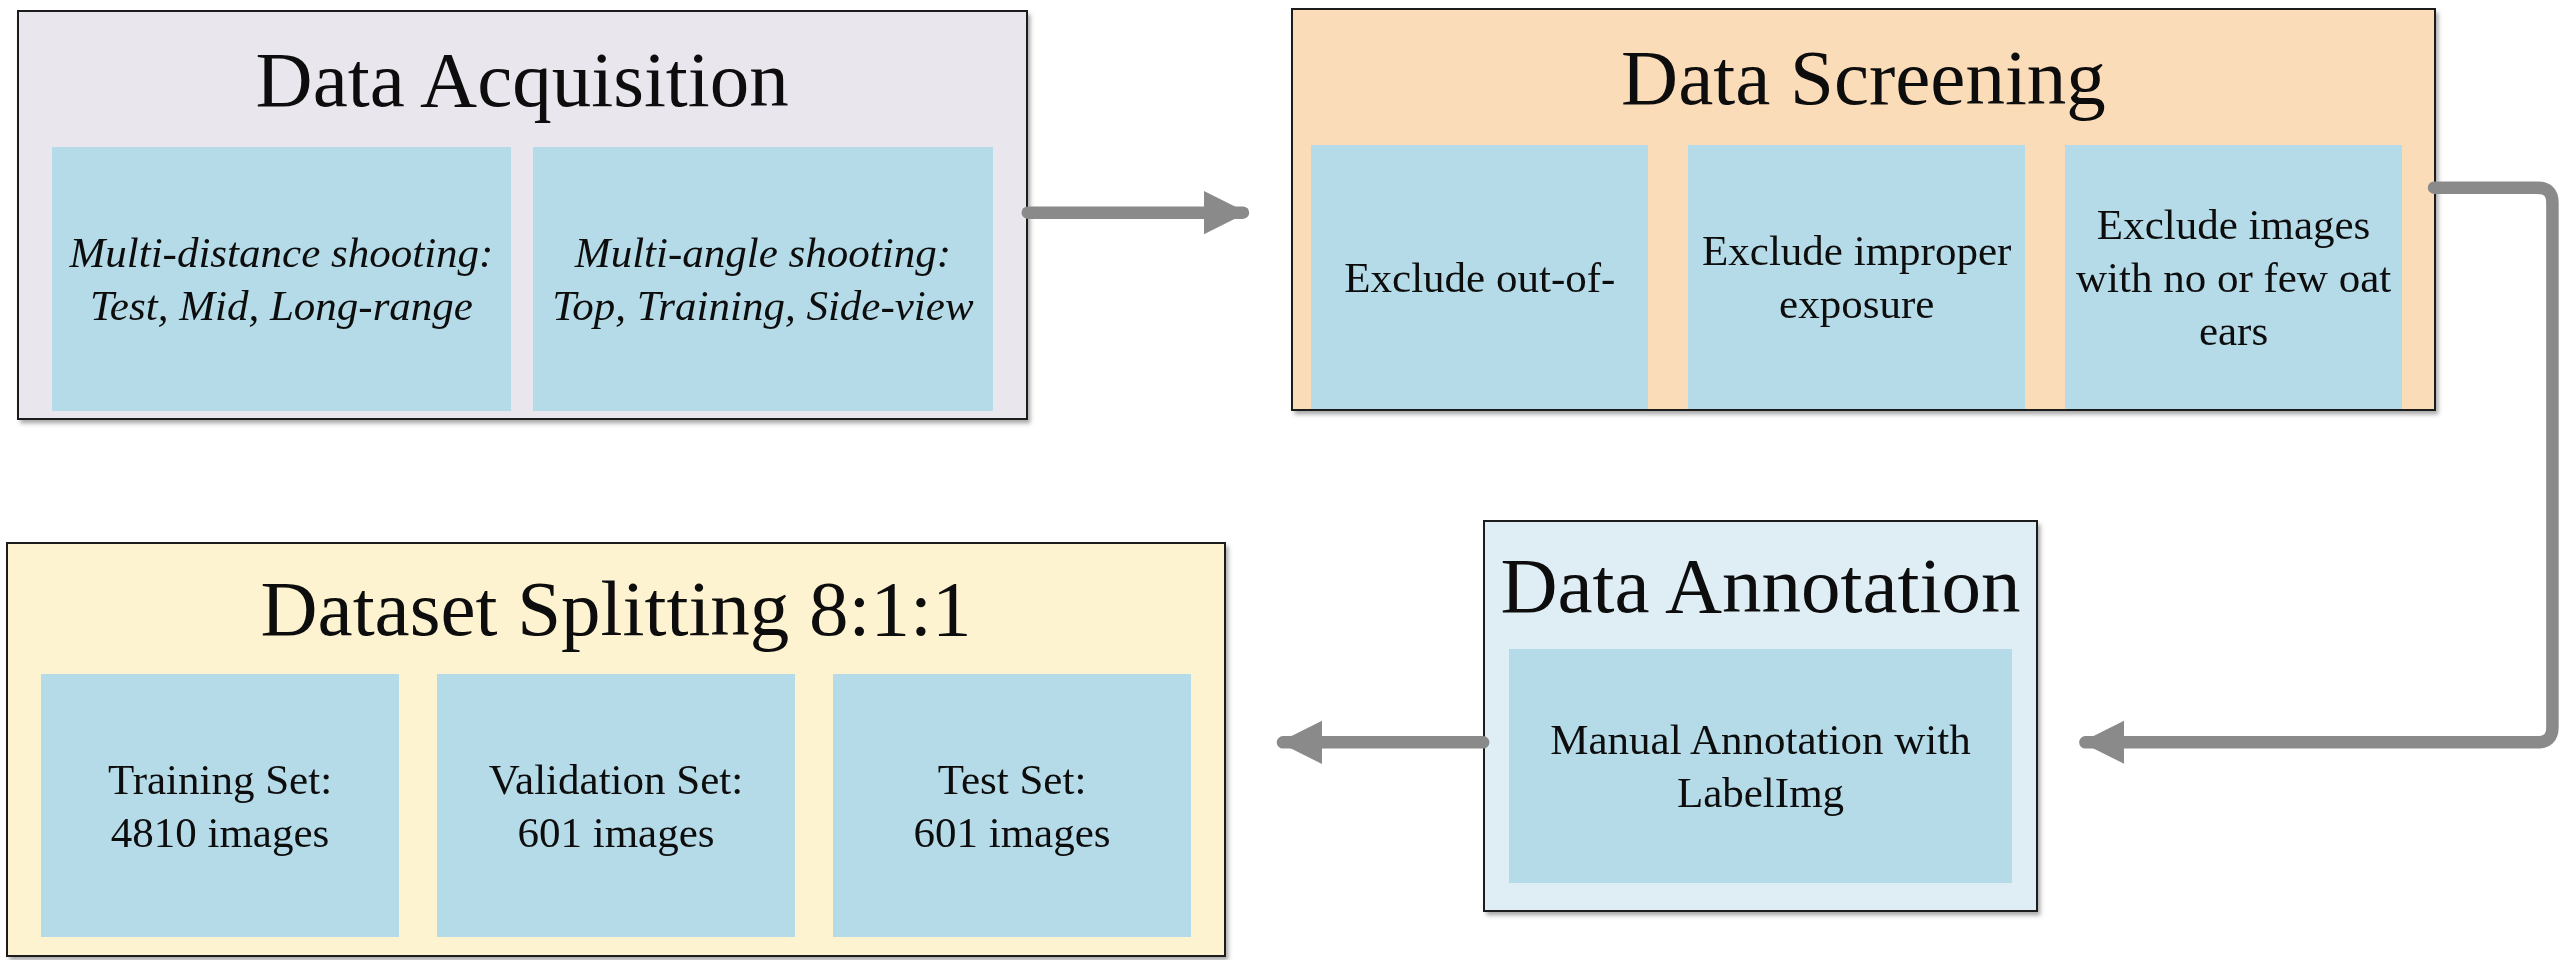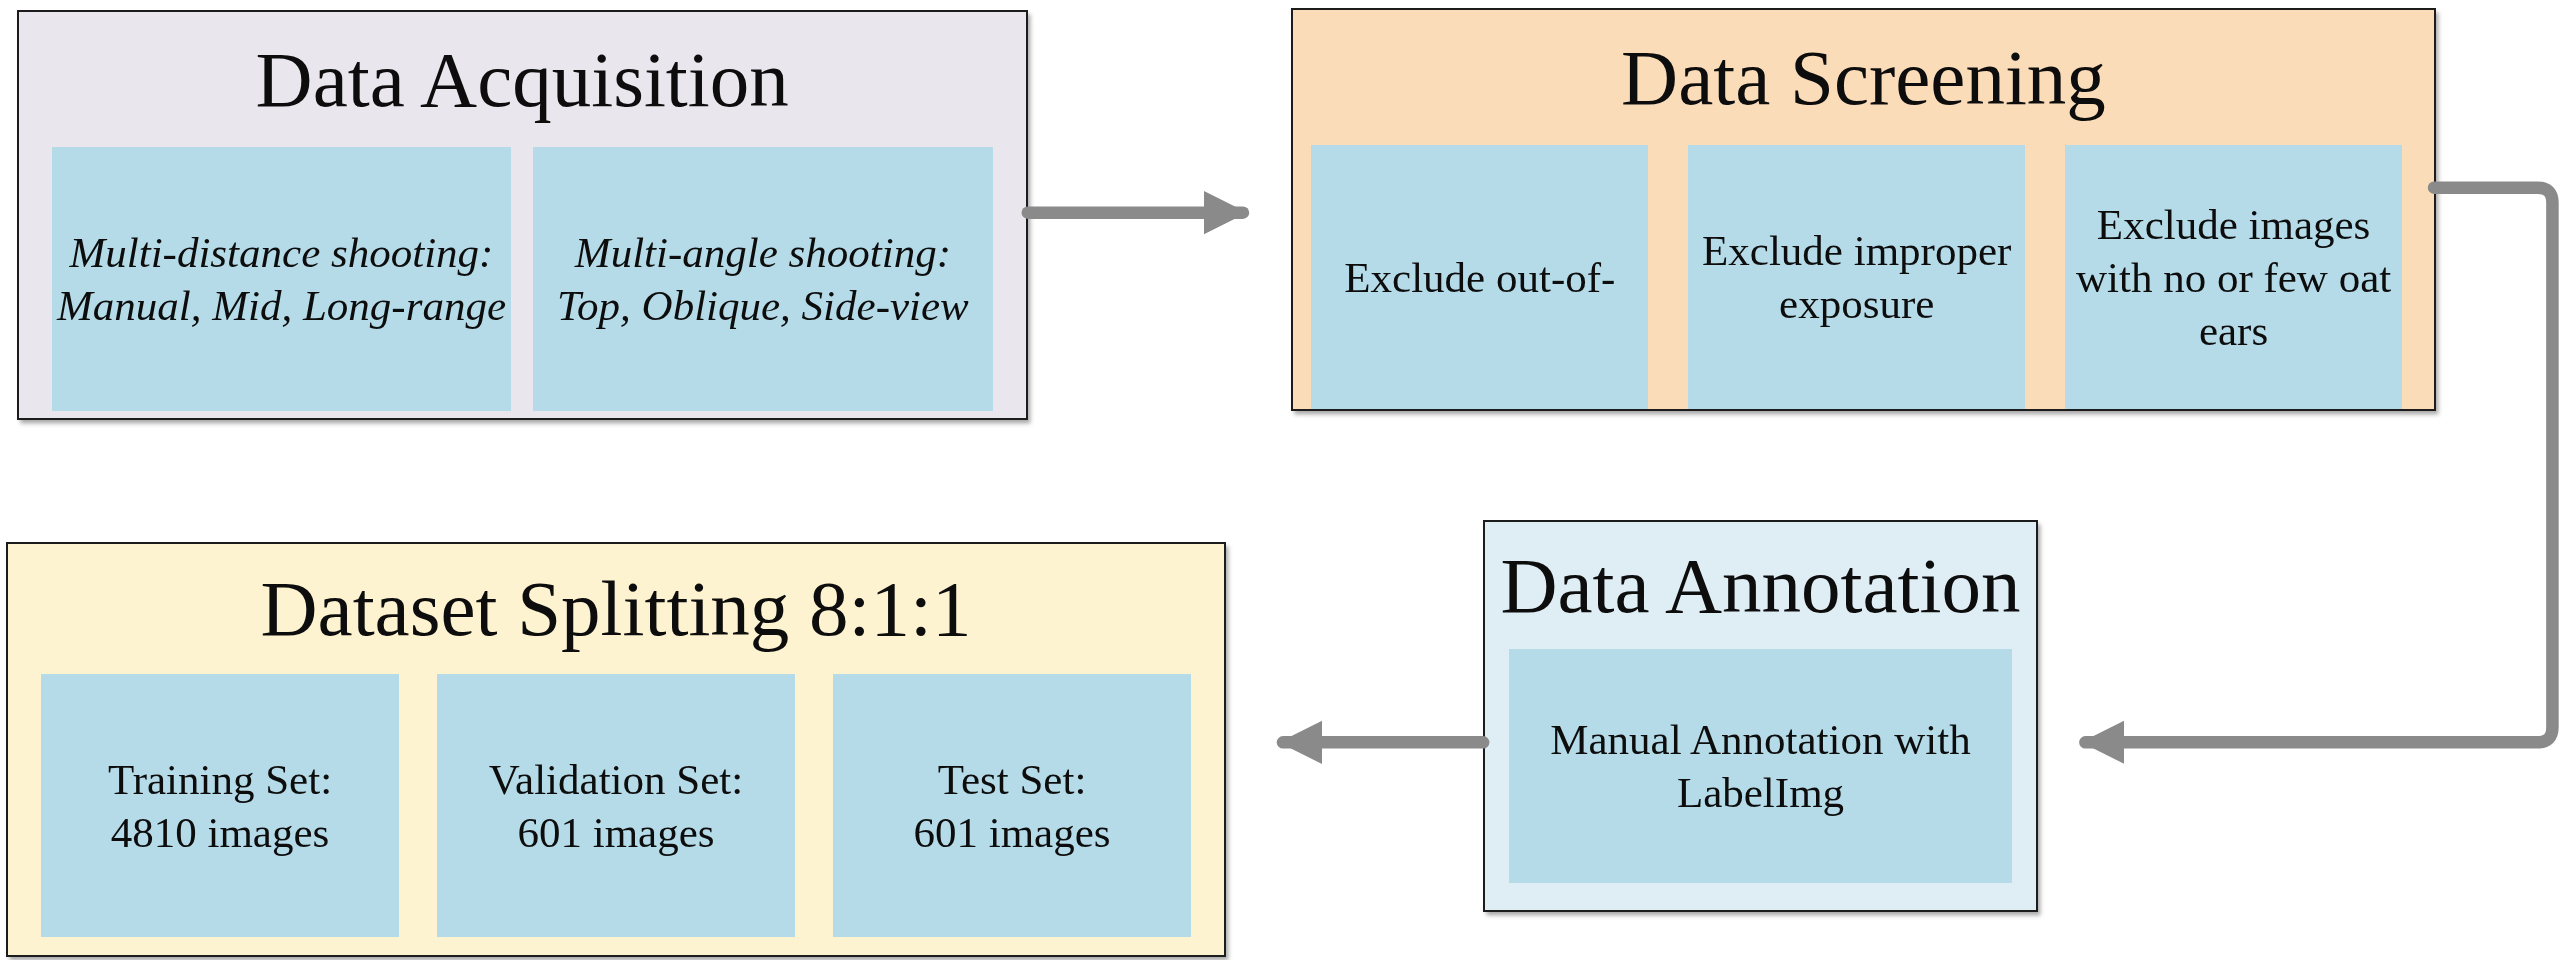--- a/index.html
+++ b/index.html
@@ -84,25 +84,25 @@
 </head>
 <body>
 
 <div class="canvas">
 
   <div class="box" id="box-acquisition">
     <div class="box-title">Data Acquisition</div>
     <div class="items">
       <div class="item">
         <div class="line">Multi-distance shooting:</div>
-        <div class="line">Manual, Mid, Long-range</div>
+        <div class="line">Test, Mid, Long-range</div>
       </div>
       <div class="item">
         <div class="line">Multi-angle shooting:</div>
-        <div class="line">Top, Oblique, Side-view</div>
+        <div class="line">Top, Training, Side-view</div>
       </div>
     </div>
   </div>
 
   <div class="box" id="box-screening">
     <div class="box-title">Data Screening</div>
     <div class="items">
       <div class="item">
         <div class="line">Exclude out-of-</div>
       </div>

